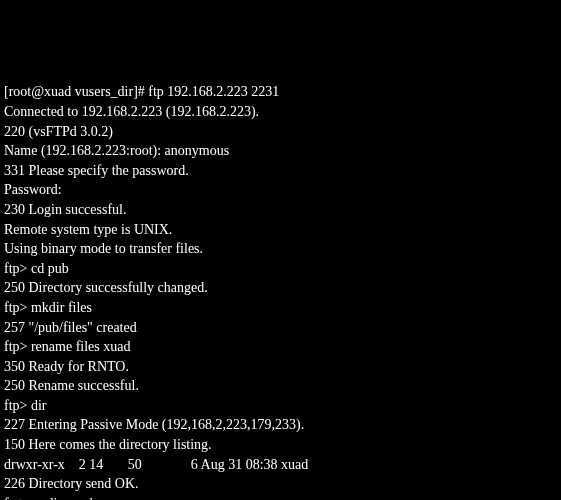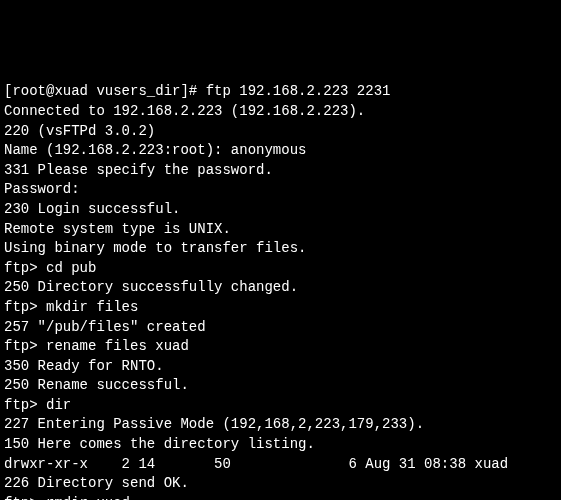--- a/index.html
+++ b/index.html
@@ -14,20 +14,21 @@
       font-size: 14px;
       line-height: 1.4;
       padding: 4px;
       width: 561px;
       height: 500px;
       white-space: pre;
       overflow: hidden;
     }
     .line {
       display: block;
+      font-family: Liberation Serif, serif;
     }
   </style>
 </head>
 <body>
 
 
 
 <div><span class="line">[root@xuad vusers_dir]# ftp 192.168.2.223 2231</span><span class="line">Connected to 192.168.2.223 (192.168.2.223).</span><span class="line">220 (vsFTPd 3.0.2)</span><span class="line">Name (192.168.2.223:root): anonymous</span><span class="line">331 Please specify the password.</span><span class="line">Password:</span><span class="line">230 Login successful.</span><span class="line">Remote system type is UNIX.</span><span class="line">Using binary mode to transfer files.</span><span class="line">ftp&gt; cd pub</span><span class="line">250 Directory successfully changed.</span><span class="line">ftp&gt; mkdir files</span><span class="line">257 "/pub/files" created</span><span class="line">ftp&gt; rename files xuad</span><span class="line">350 Ready for RNTO.</span><span class="line">250 Rename successful.</span><span class="line">ftp&gt; dir</span><span class="line">227 Entering Passive Mode (192,168,2,223,179,233).</span><span class="line">150 Here comes the directory listing.</span><span class="line">drwxr-xr-x    2 14       50              6 Aug 31 08:38 xuad</span><span class="line">226 Directory send OK.</span><span class="line">ftp&gt; rmdir xuad</span></div>
 
 

